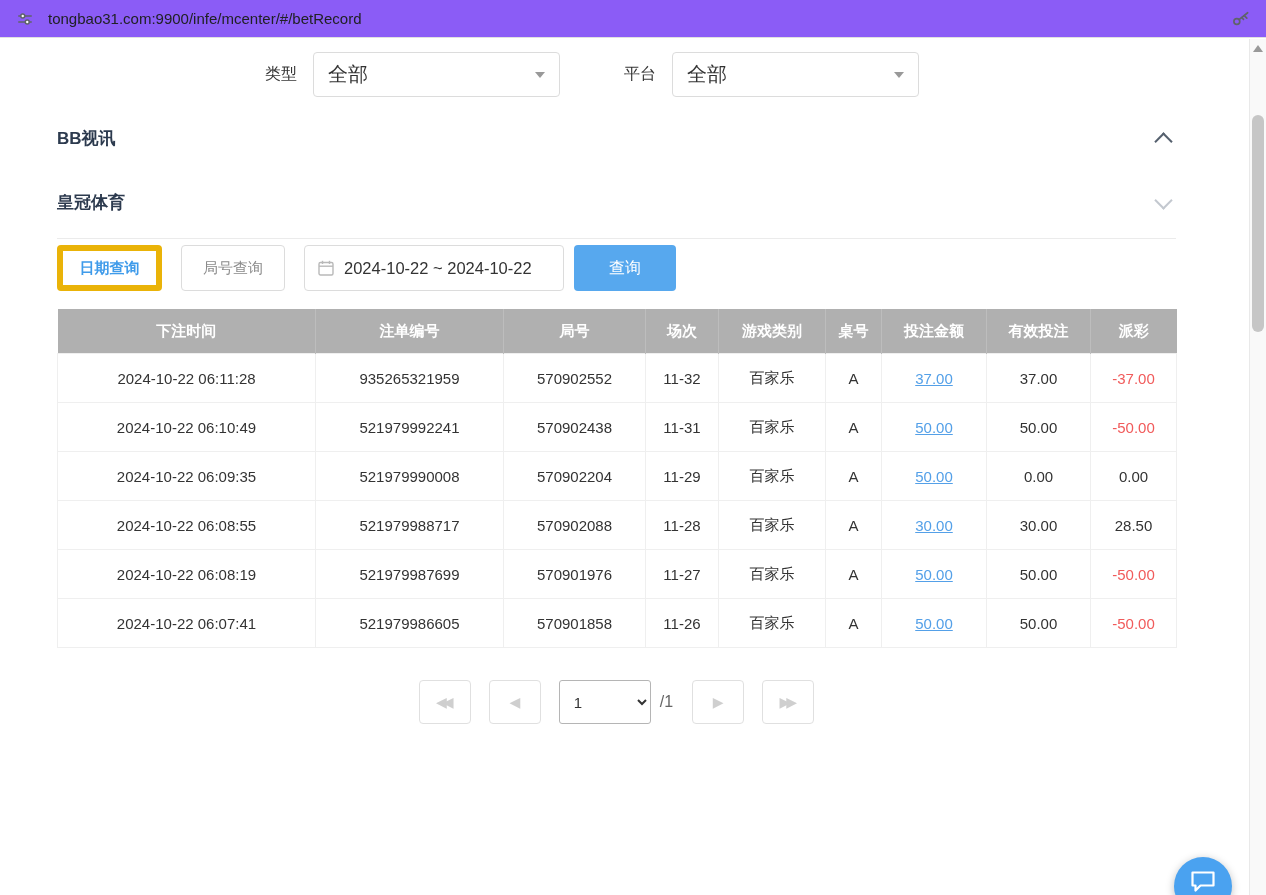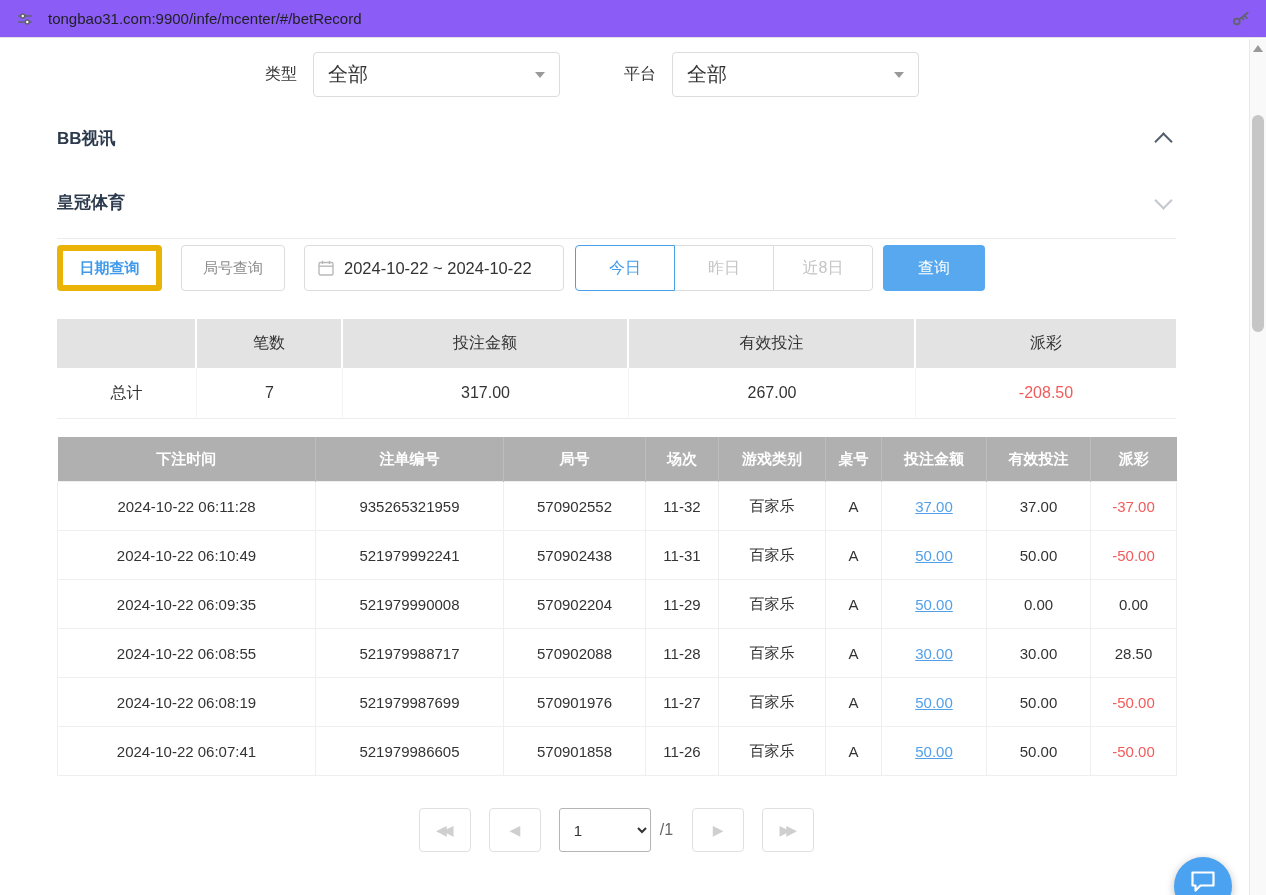--- a/index.html
+++ b/index.html
@@ -143,55 +143,23 @@
         <span class="cal">
           <svg width="16" height="16" viewBox="0 0 16 16">
             <rect x="1" y="2.5" width="14" height="12.5" rx="1.5" fill="none" stroke="#b9b9b9" stroke-width="1.4"></rect>
             <line x1="1" y1="6.2" x2="15" y2="6.2" stroke="#b9b9b9" stroke-width="1.4"></line>
             <line x1="4.5" y1="0.8" x2="4.5" y2="4" stroke="#b9b9b9" stroke-width="1.4"></line>
             <line x1="11.5" y1="0.8" x2="11.5" y2="4" stroke="#b9b9b9" stroke-width="1.4"></line>
           </svg>
         </span>
         <span>2024-10-22 ~ 2024-10-22</span>
       </div>
-      <div class="seg">
-        <button class="active">今日</button>
-        <button>昨日</button>
-        <button>近8日</button>
-      </div>
       <button class="btn-primary">查询</button>
     </div>
 
-    <table class="summary">
-      <colgroup>
-          <col style="width:140px">
-          <col style="width:146px">
-          <col style="width:286px">
-          <col style="width:287px">
-          <col style="width:260px">
-        </colgroup>
-      <thead>
-        <tr>
-          <th></th>
-          <th>笔数</th>
-          <th>投注金额</th>
-          <th>有效投注</th>
-          <th>派彩</th>
-        </tr>
-      </thead>
-      <tbody>
-        <tr>
-          <td>总计</td>
-          <td>7</td>
-          <td>317.00</td>
-          <td>267.00</td>
-          <td class="neg">-208.50</td>
-        </tr>
-      </tbody>
-    </table>
 
     <table class="bet">
       <colgroup>
         <col style="width:258px">
           <col style="width:188px">
           <col style="width:142px">
           <col style="width:73px">
         <col style="width:107px">
           <col style="width:56px">
           <col style="width:105px">

